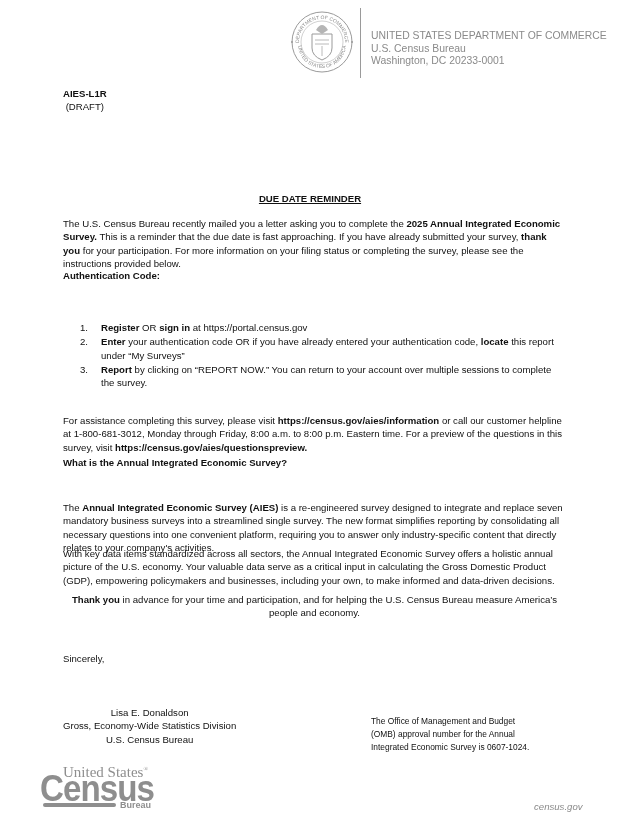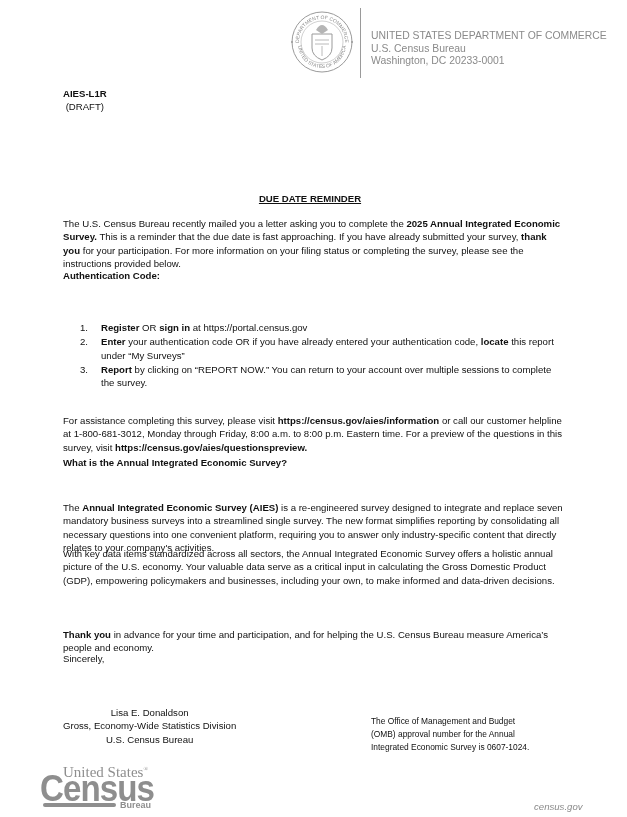--- a/index.html
+++ b/index.html
@@ -90,21 +90,21 @@
 </div>
 
 <div class="para b" style="top:456px;">What is the Annual Integrated Economic Survey?</div>
 
 <div class="para" style="top:481px;margin-top:20px;">
   <span>The </span><span class="b">Annual Integrated Economic Survey (AIES)</span><span> is a re-engineered survey designed to integrate and replace seven mandatory business surveys into a streamlined single survey. The new format simplifies reporting by consolidating all necessary questions into one convenient platform, requiring you to answer only industry-specific content that directly relates to your company's activities.</span>
 </div>
 
 <div class="para" style="top:547px;">With key data items standardized across all sectors, the Annual Integrated Economic Survey offers a holistic annual picture of the U.S. economy. Your valuable data serve as a critical input in calculating the Gross Domestic Product (GDP), empowering policymakers and businesses, including your own, to make informed and data-driven decisions.</div>
 
-<div class="para" style="top:628px;">
+<div class="para" style="top:593px;text-align:center;">
   <span class="b">Thank you</span><span> in advance for your time and participation, and for helping the U.S. Census Bureau measure America’s people and economy.</span>
 </div>
 
 <div class="para" style="top:652px;">Sincerely,</div>
 
 <div class="abs sig">
   <div>Lisa E. Donaldson</div>
   <div>Gross, Economy-Wide Statistics Division</div>
   <div>U.S. Census Bureau</div>
 </div>

